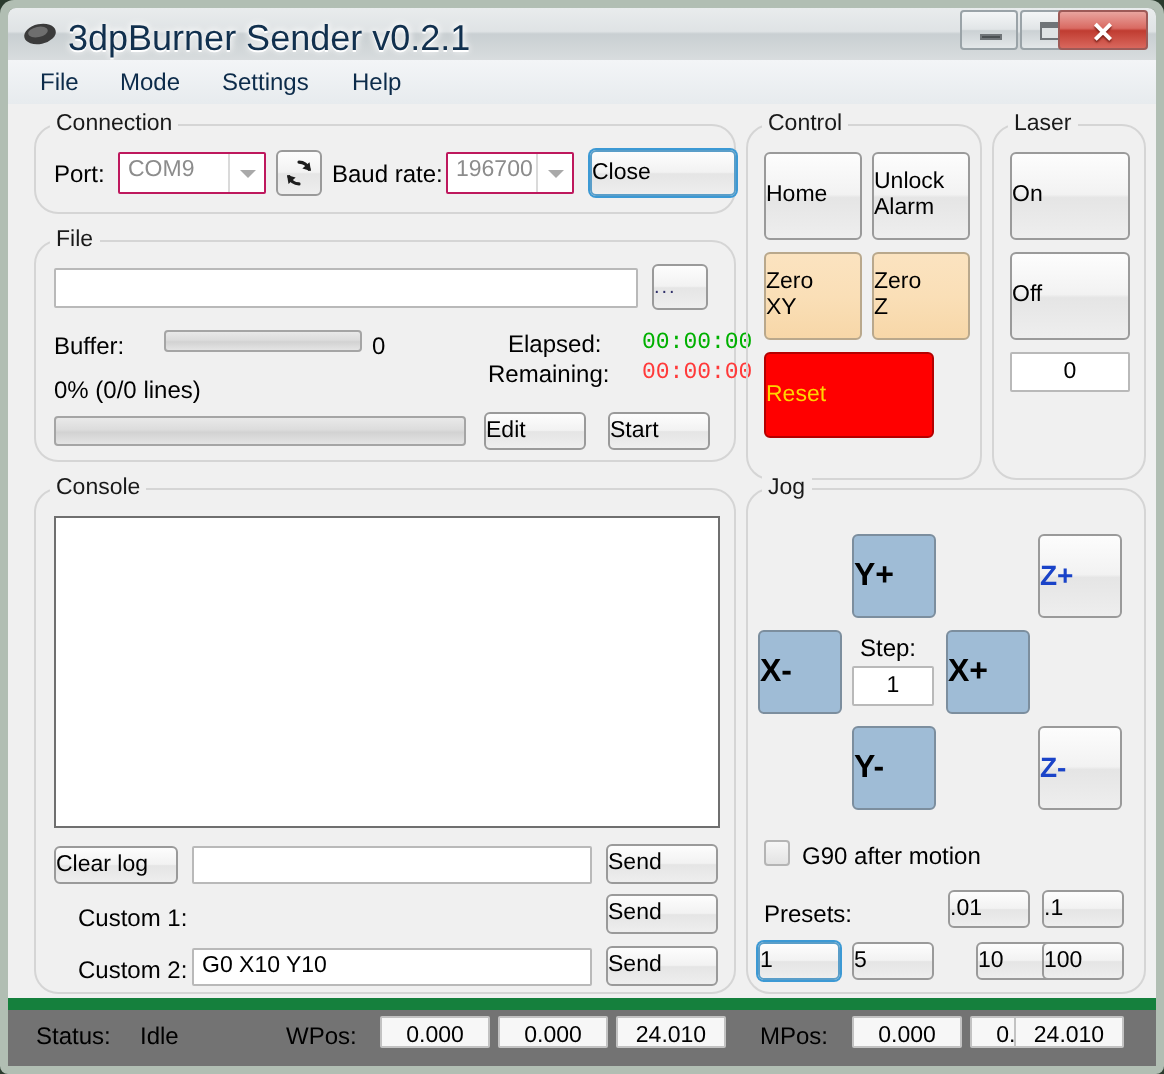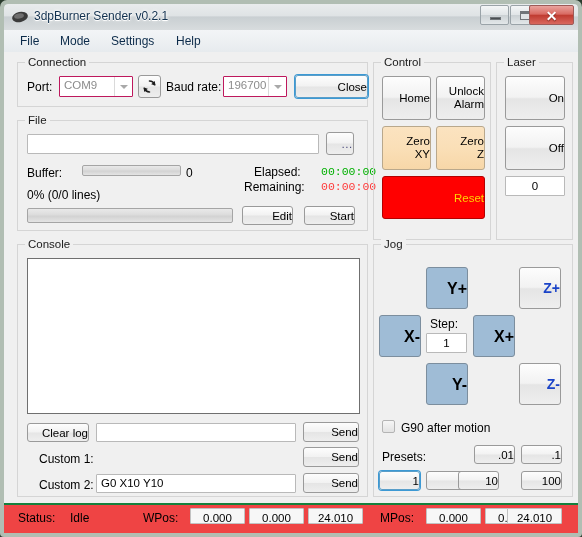--- a/index.html
+++ b/index.html
@@ -22,21 +22,21 @@
     position:absolute;left:0;top:0;right:0;height:26px;
     background:linear-gradient(to bottom,#e9eced 0%,#dfe3e5 45%,#c9cfd2 50%,#d8dcde 100%);
     border-radius:4px 4px 0 0;
     border-bottom:1px solid #b6bdc0;
   }
   #titlebar .tb-icon{
     position:absolute;left:7px;top:5px;width:18px;height:16px;
   }
   #titlebar .tb-title{
     position:absolute;left:30px;top:5px;
-    font-size:12px;color:#11304e;
+    font-size:18px;color:#11304e;
     text-shadow:0 0 3px #fff,0 0 5px #fff,0 1px 0 #fff;
     font-family:"Liberation Sans",sans-serif;
     white-space:nowrap;
   }
   .winbtn{
     position:absolute;top:1px;height:20px;width:29px;
     border:1px solid #9aa3a8;border-radius:2px;
     background:linear-gradient(to bottom,#f4f6f7 0%,#e1e5e7 48%,#cbd1d4 52%,#e3e7e9 100%);
     box-sizing:border-box;cursor:default;
   }
@@ -66,21 +66,21 @@
   
   #client{
     position:absolute;left:0;top:48px;right:0;bottom:0;
     background:#f0f0f0;
   }
 
   
   .grp{
     position:absolute;box-sizing:border-box;
     border:1px solid #d5d5d5;
-    border-radius:0;
+    border-radius:12px;
     background:transparent;
   }
   .grp > .lg{
     position:absolute;top:-7px;left:7px;
     background:#f0f0f0;padding:0 3px;
     font-size:11.5px;color:#1a1a1a;white-space:nowrap;
     font-family:"Liberation Sans",sans-serif;
   }
 
   .lbl{
@@ -125,21 +125,21 @@
   
   .btn{
     position:absolute;box-sizing:border-box;
     border:1px solid #9a9a9a;border-radius:3px;
     background:linear-gradient(to bottom,#fdfdfd 0%,#f2f2f2 48%,#e5e5e5 52%,#eeeeee 100%);
     cursor:default;
     font-family:"Liberation Sans",sans-serif;
   }
   .btn .t{
     position:absolute;left:0;right:0;top:50%;transform:translateY(-50%);
-    text-align:right;font-size:11.5px;color:#000;line-height:13px;
+    text-align:left;font-size:11.5px;color:#000;line-height:13px;
     font-family:"Liberation Sans",sans-serif;
   }
   .btn.focus{box-shadow:0 0 0 1px #3c99d4;border-color:#5a9ec9;}
   .btn.zero{background:linear-gradient(to bottom,#fbe3c0 0%,#fadfb7 50%,#f7d7a8 100%);border-color:#b9a88c;}
   .btn.reset{background:#ff0000;border:1px solid #b40000;}
   .btn.reset .t{color:#ffd400;}
   .btn.jogxy{background:#9fbcd6;border:1px solid #7c8e9e;}
   .btn.jogxy .t{color:#000;font-size:16px;font-weight:bold;}
   .btn.jogz .t{color:#1a43c8;font-size:14px;font-weight:bold;}
 
@@ -165,22 +165,22 @@
   .chk{
     position:absolute;width:13px;height:13px;box-sizing:border-box;
     border:1px solid #b4b4b4;
     background:linear-gradient(to bottom,#f6f6f6,#e3e3e3);
     border-radius:2px;
   }
 
   
   #statusbar{
     position:absolute;left:0;right:0;bottom:0;height:28px;
-    background:#ef4444;
-    border-top:2px solid #15803d;
+    background:#737373;
+    border-top:6px solid #15803d;
   }
   .statbox{
     position:absolute;box-sizing:border-box;
     border:1px solid #c2c2c2;background:#f7f7f7;border-radius:1px;
     height:16px;
   }
   .statbox .v{
     position:absolute;left:0;right:0;top:3px;text-align:center;
     font-size:11.5px;color:#000;
     font-family:"Liberation Sans",sans-serif;
@@ -308,21 +308,21 @@
           <span>XY</span>
         </span>
       </div>
       <div class="btn zero" style="left:62px;top:63px;width:49px;height:44px;">
         <span class="t">
           <span>Zero</span><br>
           <span>Z</span>
         </span>
       </div>
 
-      <div class="btn reset" style="left:8px;top:113px;width:103px;height:43px;">
+      <div class="btn reset" style="left:8px;top:113px;width:85px;height:43px;">
         <span class="t">Reset</span>
       </div>
     </div>
 
     <div class="grp" style="left:492px;top:10px;width:77px;height:178px;">
       <span class="lg">Laser</span>
 
       <div class="btn" style="left:8px;top:63px;width:60px;height:44px;">
         <span class="t">Off</span>
       </div>
@@ -405,21 +405,21 @@
       <div class="btn" style="left:147px;top:200px;width:41px;height:19px;">
         <span class="t">.1</span>
       </div>
 
       <div class="btn focus" style="left:5px;top:226px;width:41px;height:19px;">
         <span class="t">1</span>
       </div>
       <div class="btn" style="left:52px;top:226px;width:41px;height:19px;">
         <span class="t">5</span>
       </div>
-      <div class="btn" style="left:84px;top:226px;width:41px;height:19px;">
+      <div class="btn" style="left:114px;top:226px;width:41px;height:19px;">
         <span class="t">10</span>
       </div>
       <div class="btn" style="left:147px;top:226px;width:41px;height:19px;">
         <span class="t">100</span>
       </div>
     </div>
 
     <div id="statusbar">
       <span class="lbl" style="left:14px;top:6px;">Status:</span>
       <span class="lbl" style="left:66px;top:6px;">Idle</span>

